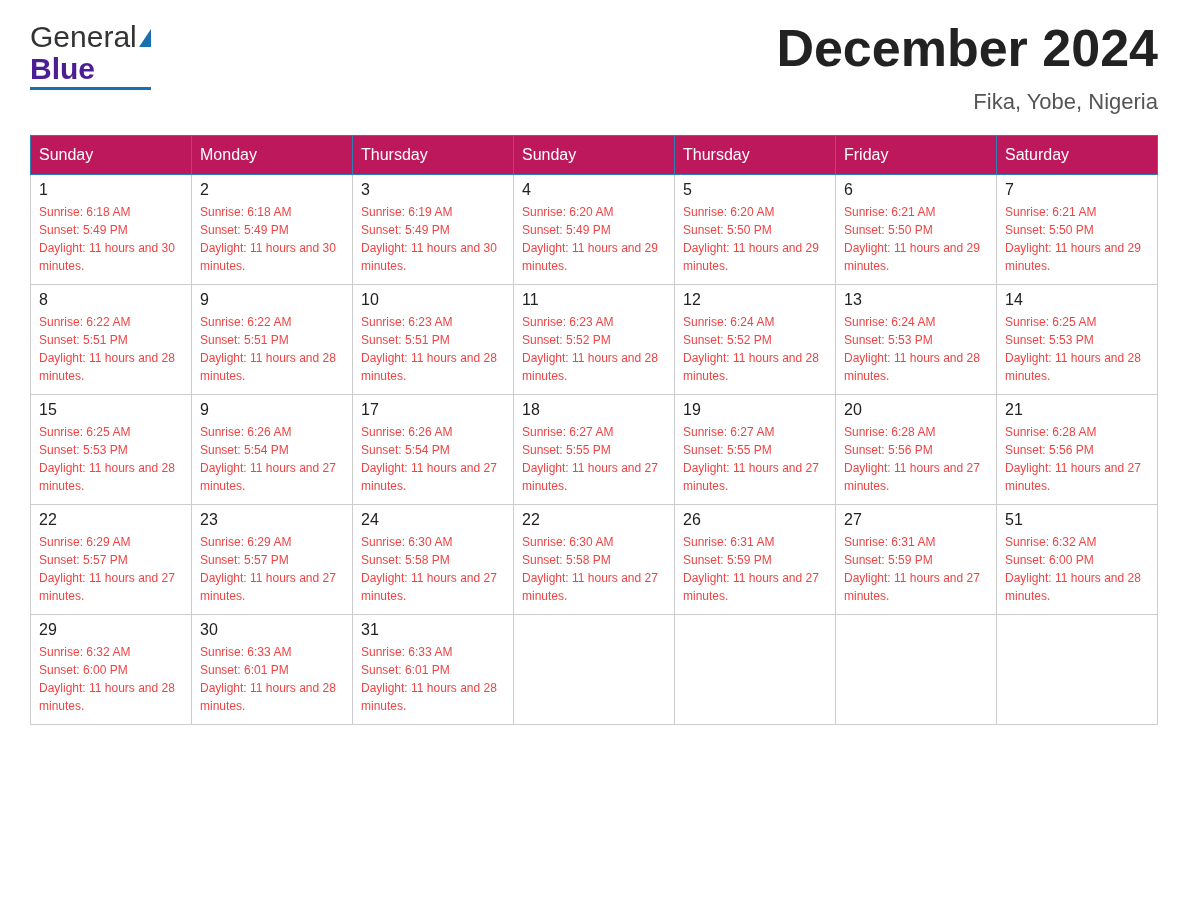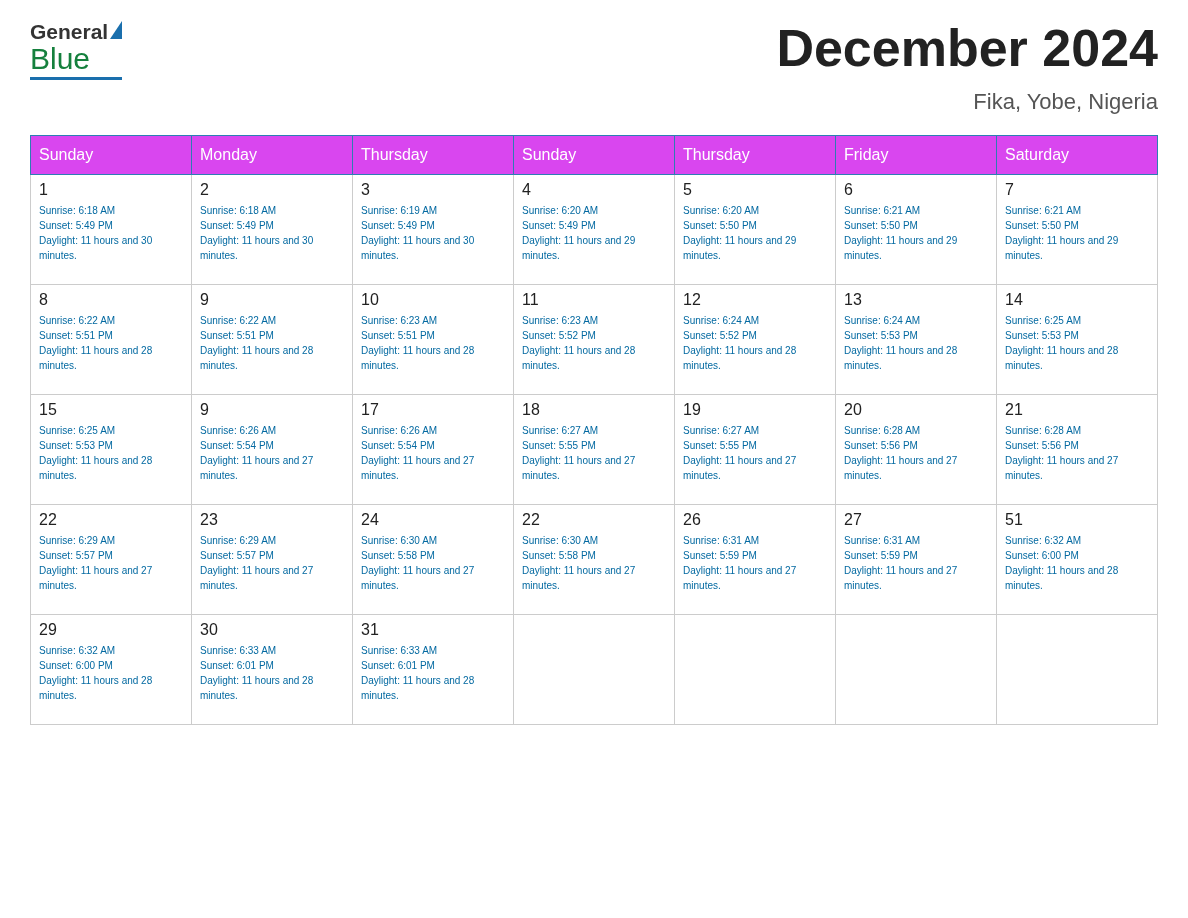--- a/index.html
+++ b/index.html
@@ -34,21 +34,21 @@
       font-size: 22px;
       color: #555;
       margin-top: 12px;
     }
     table {
       width: 100%;
       border-collapse: collapse;
       table-layout: fixed;
     }
     thead tr th {
-      background: #d946ef;
+      background: #be185d;
       color: #fff;
       padding: 10px 8px;
       font-size: 16px;
       font-weight: normal;
       text-align: left;
       border: 1px solid #2d7db3;
     }
     tbody tr td {
       border: 1px solid #ccc;
       vertical-align: top;
@@ -58,55 +58,55 @@
       height: 110px;
     }
     tbody tr td .day-num {
       font-size: 16px;
       font-weight: normal;
       color: #222;
       display: block;
       margin-bottom: 4px;
     }
     tbody tr td .day-info {
-      font-size: 10px;
+      font-size: 12px;
       line-height: 1.5;
-      color: #0369a1;
+      color: #ef4444;
     }
     tbody tr:nth-child(odd) td {
       background: #fff;
     }
     tbody tr:nth-child(even) td {
       background: #fff;
     }
     tbody tr td:empty {
       background: #fff;
     }
     .logo-name-row {
       display: flex;
       align-items: baseline;
     }
     .general-text {
-      font-size: 21px;
-      font-weight: bold;
+      font-size: 30px;
+      font-weight: normal;
       color: #333;
     }
     .blue-arrow {
       width: 0;
       height: 0;
       border-left: 12px solid transparent;
       border-bottom: 18px solid #1a6fad;
       display: inline-block;
       margin-left: 2px;
       vertical-align: bottom;
     }
     .blue-text {
       font-size: 30px;
-      font-weight: normal;
-      color: #15803d;
+      font-weight: bold;
+      color: #4c1d95;
       margin-top: 0;
     }
     .underline-bar {
       width: 100%;
       height: 3px;
       background: #1a6fad;
       margin-top: 1px;
     }
   </style>
 </head>

